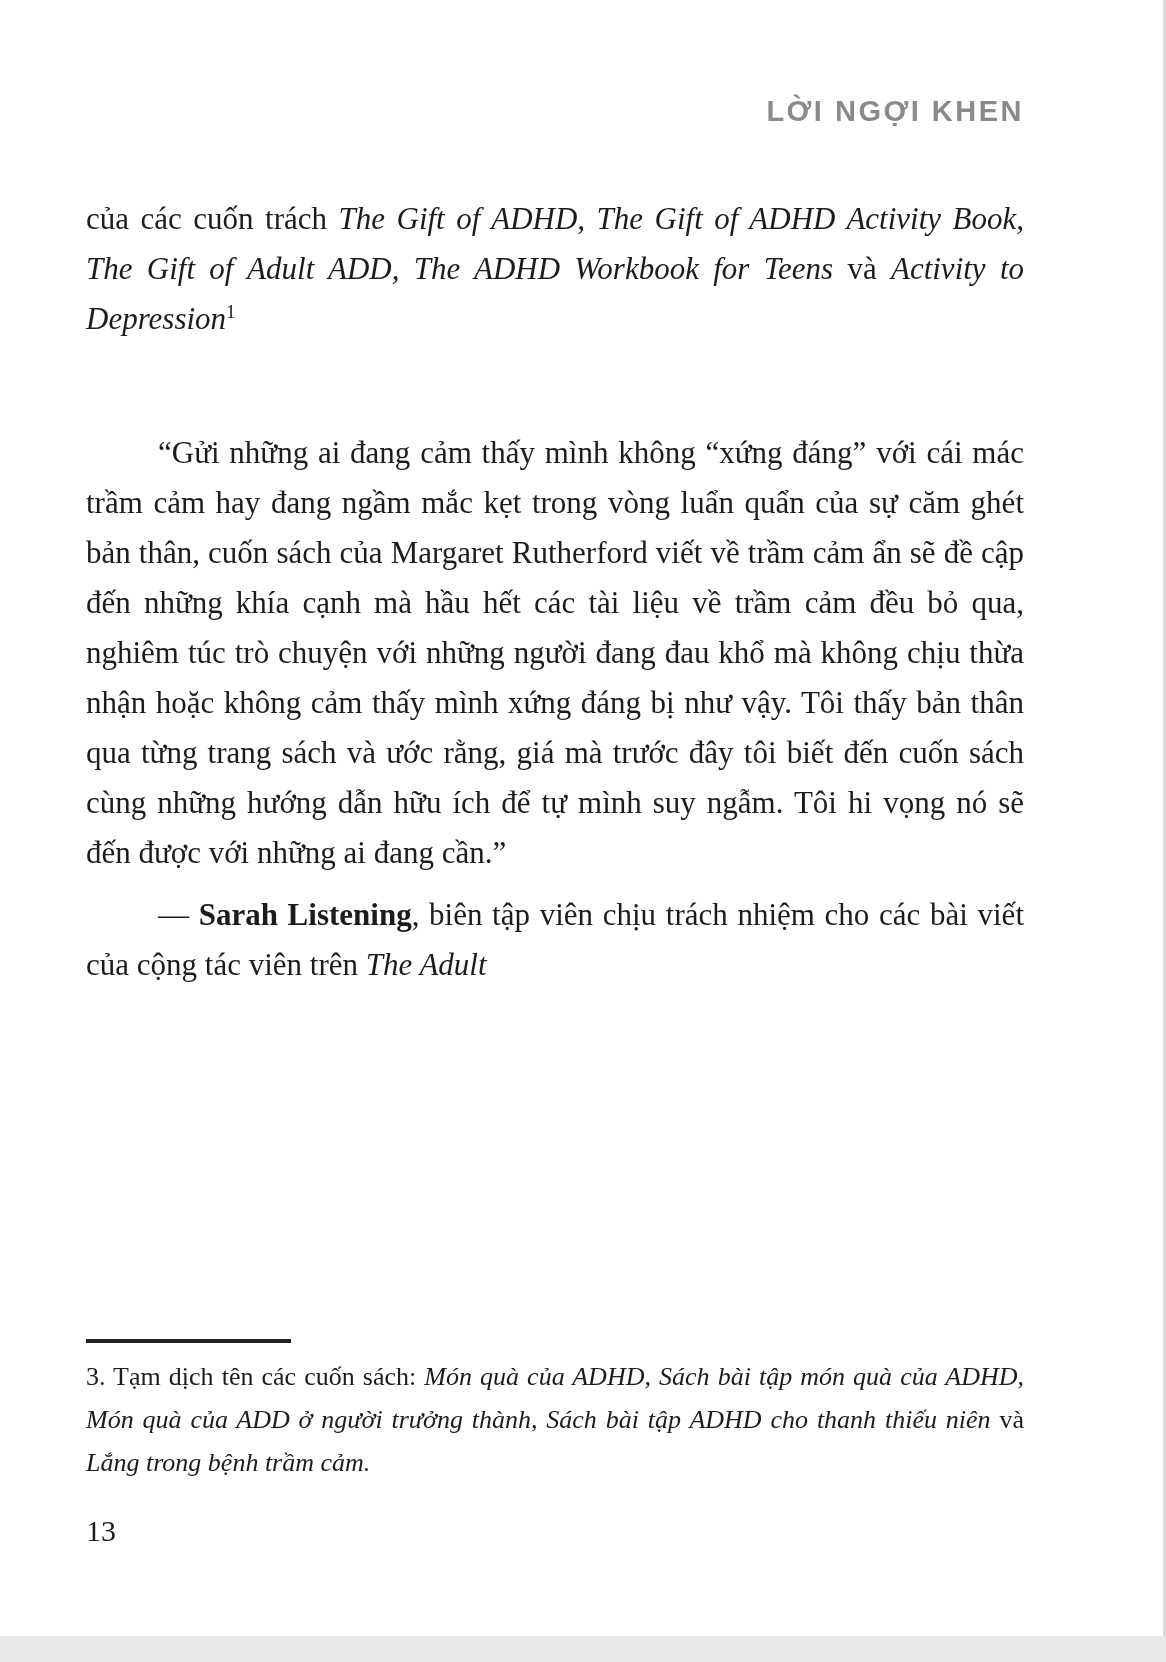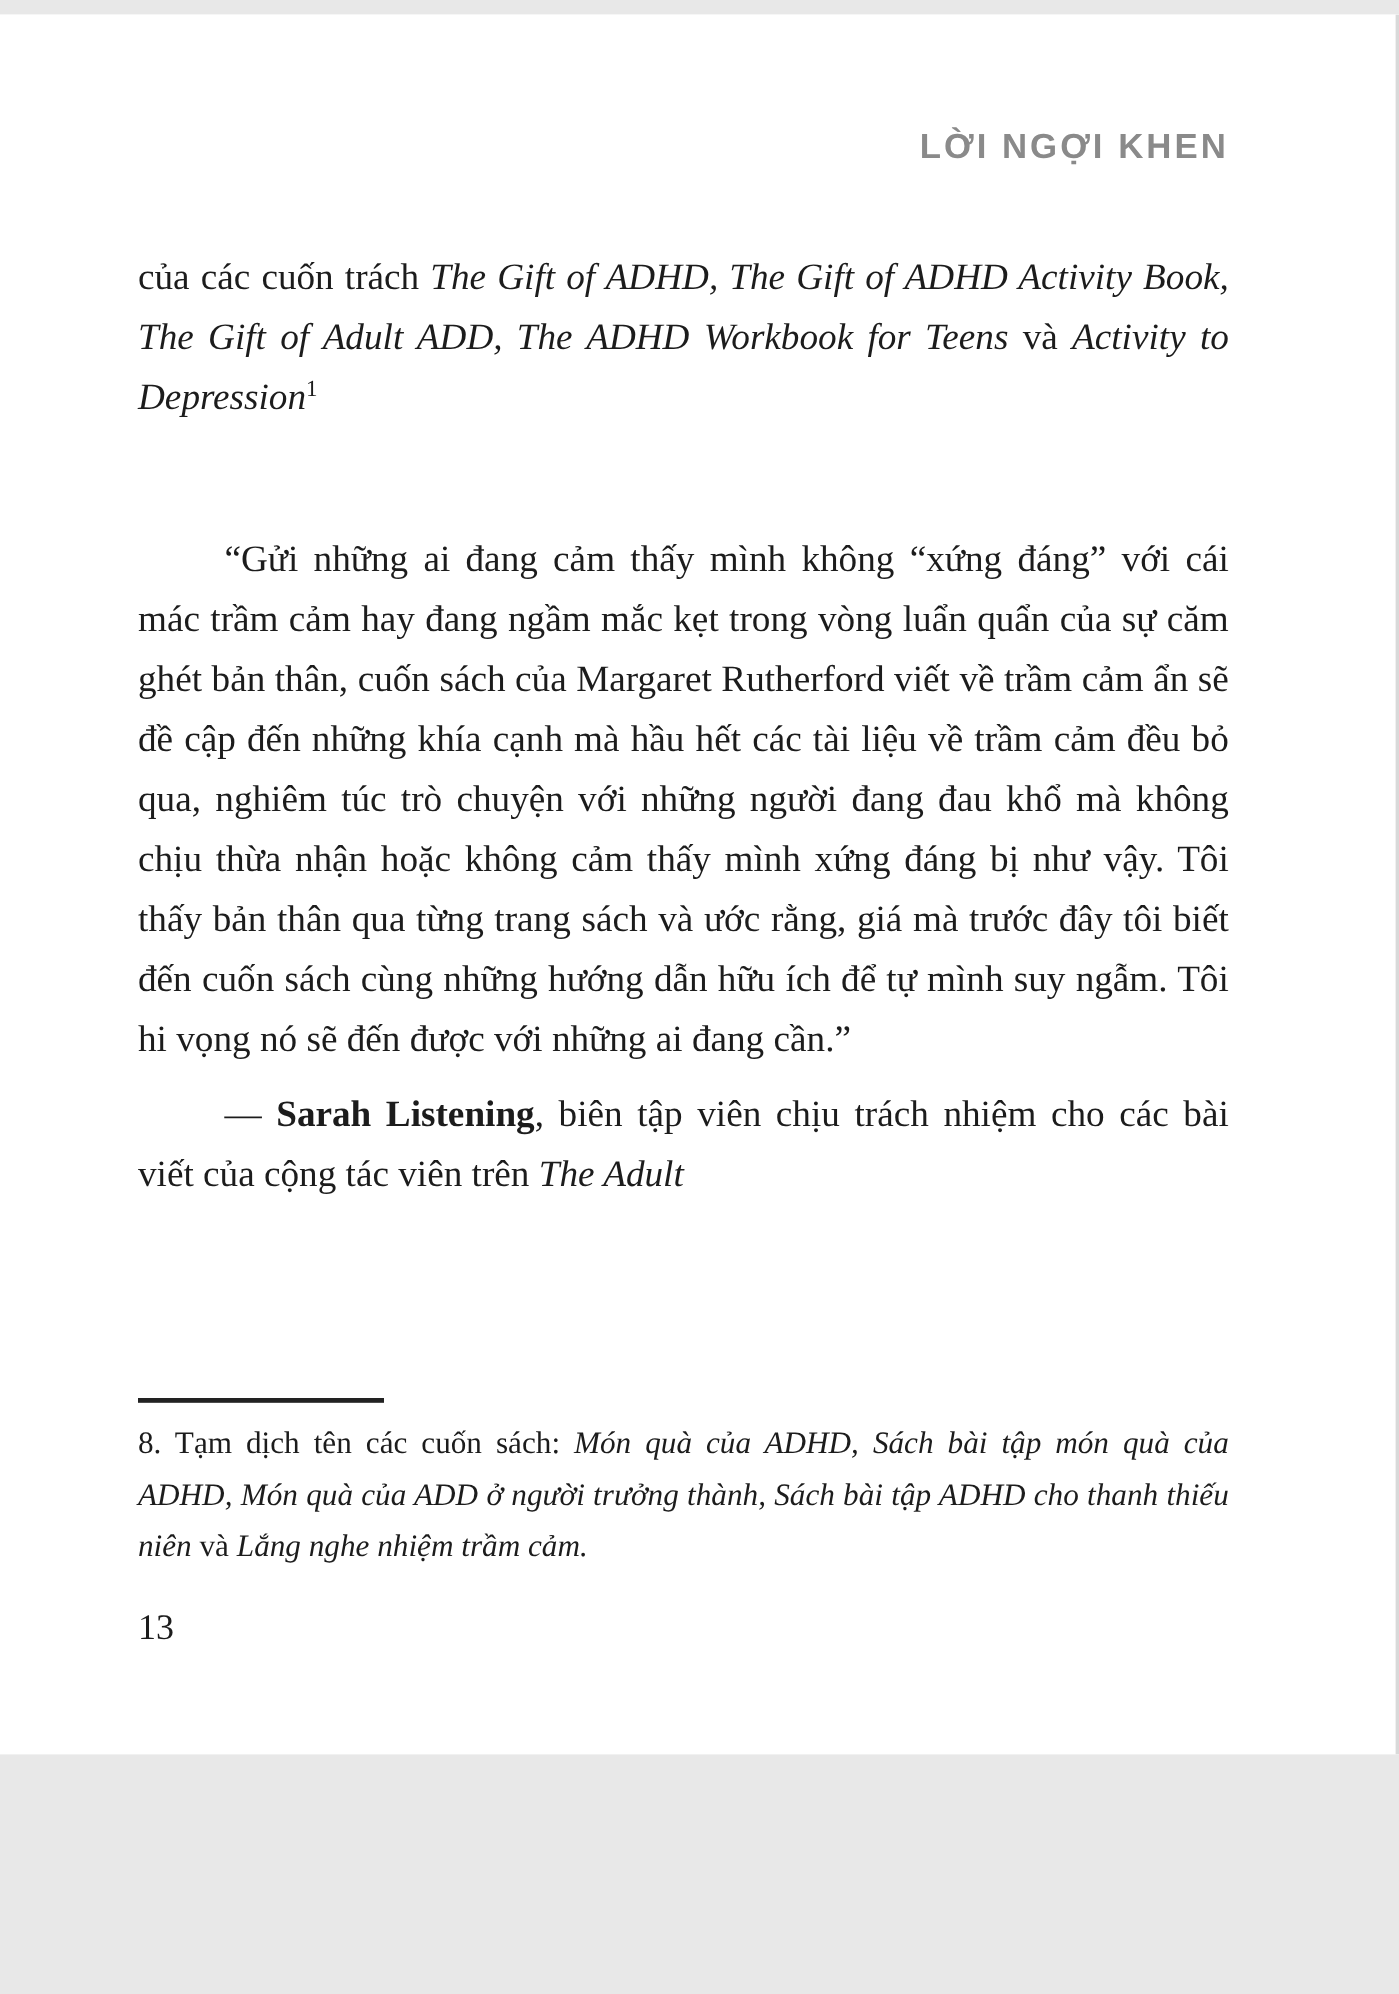--- a/index.html
+++ b/index.html
@@ -9,24 +9,24 @@
   }
   * { margin: 0; padding: 0; box-sizing: border-box; }
   html, body { background: #e8e8e8; }
   body {
     font-family: "Liberation Serif", "DejaVu Serif", serif;
     color: var(--text);
   }
   .page {
     position: relative;
     width: 1166px;
-    height: 1450px;
-    margin: 12px auto;
+    height: 1636px;
+    margin: 0 auto;
     background: var(--bg);
-    padding: 96px 142px 0 115px;
+    padding: 96px 142px 0 86px;
     display: flex;
     flex-direction: column;
     overflow: hidden;
   }
   .running-head {
     text-align: right;
     font-family: "Liberation Sans", "DejaVu Sans", sans-serif;
     font-weight: 700;
     font-size: 29px;
     letter-spacing: 2.5px;
@@ -86,19 +86,19 @@
 
   <p class="body-text para-books"><span class="run-normal">của các cuốn trách </span><span class="run-italic">The Gift of ADHD, The Gift of ADHD Activity Book, The Gift of Adult ADD, The ADHD Workbook for Teens</span><span class="run-normal"> và </span><span class="run-italic">Activity to Depression</span><span class="run-superscript">1</span></p>
 
   <p class="body-text para-quote"><span class="run-normal">“Gửi những ai đang cảm thấy mình không “xứng đáng” với cái mác trầm cảm hay đang ngầm mắc kẹt trong vòng luẩn quẩn của sự căm ghét bản thân, cuốn sách của Margaret Rutherford viết về trầm cảm ẩn sẽ đề cập đến những khía cạnh mà hầu hết các tài liệu về trầm cảm đều bỏ qua, nghiêm túc trò chuyện với những người đang đau khổ mà không chịu thừa nhận hoặc không cảm thấy mình xứng đáng bị như vậy. Tôi thấy bản thân qua từng trang sách và ước rằng, giá mà trước đây tôi biết đến cuốn sách cùng những hướng dẫn hữu ích để tự mình suy ngẫm. Tôi hi vọng nó sẽ đến được với những ai đang cần.”</span></p>
 
   <p class="body-text para-attribution"><span class="run-normal">— </span><span class="run-bold">Sarah Listening</span><span class="run-normal">, biên tập viên chịu trách nhiệm cho các bài viết của cộng tác viên trên </span><span class="run-italic">The Adult</span></p>
 
   <div class="footer-area">
     <div class="footnote-rule"></div>
 
-    <p class="footnote-text"><span class="run-normal">8. Tạm dịch tên các cuốn sách: </span><span class="run-italic">Món quà của ADHD, Sách bài tập món quà của ADHD, Món quà của ADD ở người trưởng thành, Sách bài tập ADHD cho thanh thiếu niên</span><span class="run-normal"> và </span><span class="run-italic">Lắng nghe nhiệm trầm cảm.</span></p>
+    <p class="footnote-text"><span class="run-normal">3. Tạm dịch tên các cuốn sách: </span><span class="run-italic">Món quà của ADHD, Sách bài tập món quà của ADHD, Món quà của ADD ở người trưởng thành, Sách bài tập ADHD cho thanh thiếu niên</span><span class="run-normal"> và </span><span class="run-italic">Lắng trong bệnh trầm cảm.</span></p>
 
     <div class="page-number">13</div>
   </div>
 
   <div class="scan-edge"></div>
 </div>
 
 </body></html>

